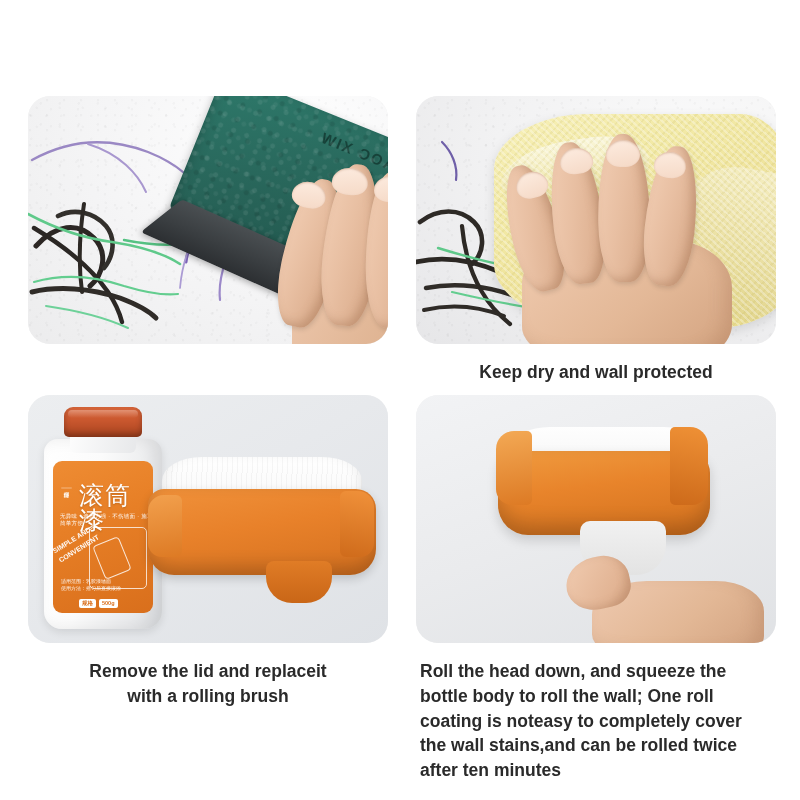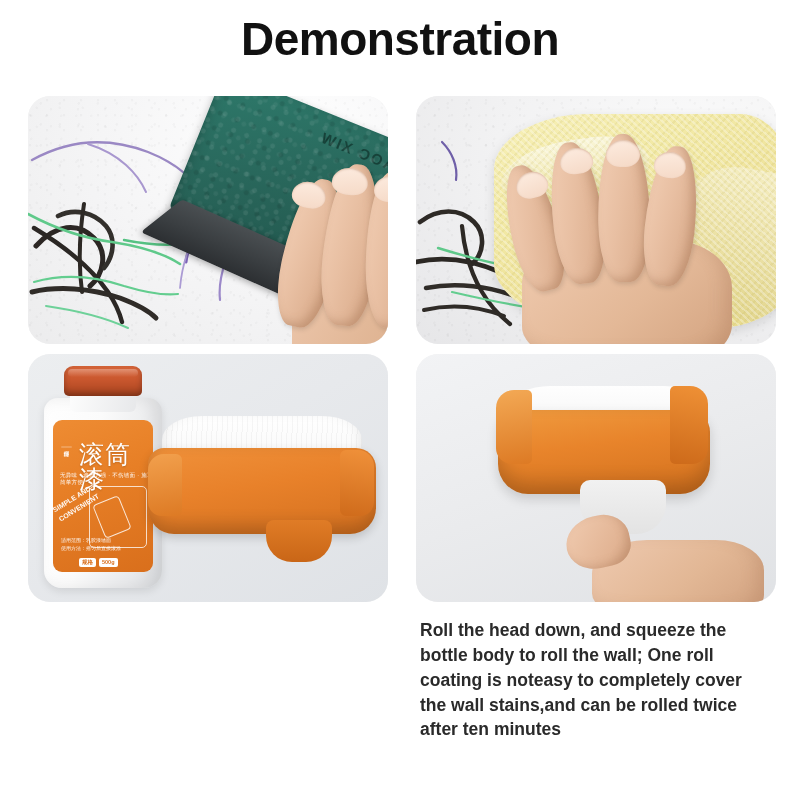--- a/index.html
+++ b/index.html
@@ -404,21 +404,20 @@
     background: linear-gradient(140deg, #efcab0 0%, #e2b795 55%, #d1a17f 100%);
     border-radius: 32% 28% 18% 24% / 44% 40% 28% 30%;
     box-shadow: inset -8px -6px 16px rgba(150,100,70,.2);
   }
 </style>
 </head>
 <body>
 
 <div class="page">
 
-  <h1 class="title">Demonstration</h1>
 
   <div class="grid">
 
     <div class="cell">
       <div class="photo">
         <div class="wall-a"></div>
         <div class="wall-tex"></div>
 
         <svg class="scribbles" viewBox="0 0 360 248">
           <g fill="none" stroke-linecap="round">
@@ -489,20 +488,21 @@
           <div class="finger hb-f1"></div>
           <div class="finger hb-f2"></div>
           <div class="finger hb-f3"></div>
           <div class="finger hb-f4"></div>
           <div class="nail hb-n1"></div>
           <div class="nail hb-n2"></div>
           <div class="nail hb-n3"></div>
           <div class="nail hb-n4"></div>
         </div>
       </div>
+      <div class="caption">Keep dry and wall protected</div>
     </div>
 
     <div class="cell">
       <div class="photo">
         <div class="bg-grey"></div>
 
         <div class="bottle">
           <div class="bottle-body"></div>
           <div class="bottle-neck"></div>
           <div class="bottle-cap"></div>
@@ -526,20 +526,22 @@
 
         <div class="roller-unit">
           <div class="roller-white"></div>
           <div class="roller-frame">
             <div class="roller-arm-l"></div>
             <div class="roller-arm-r"></div>
           </div>
           <div class="roller-stem"></div>
         </div>
       </div>
+      <div class="caption">Remove the lid and replaceit
+with a rolling brush</div>
     </div>
 
     <div class="cell">
       <div class="photo">
         <div class="bg-wall4"></div>
         <div class="r4-white"></div>
         <div class="r4-frame"></div>
         <div class="r4-arm-l"></div>
         <div class="r4-arm-r"></div>
         <div class="r4-neck"></div>

